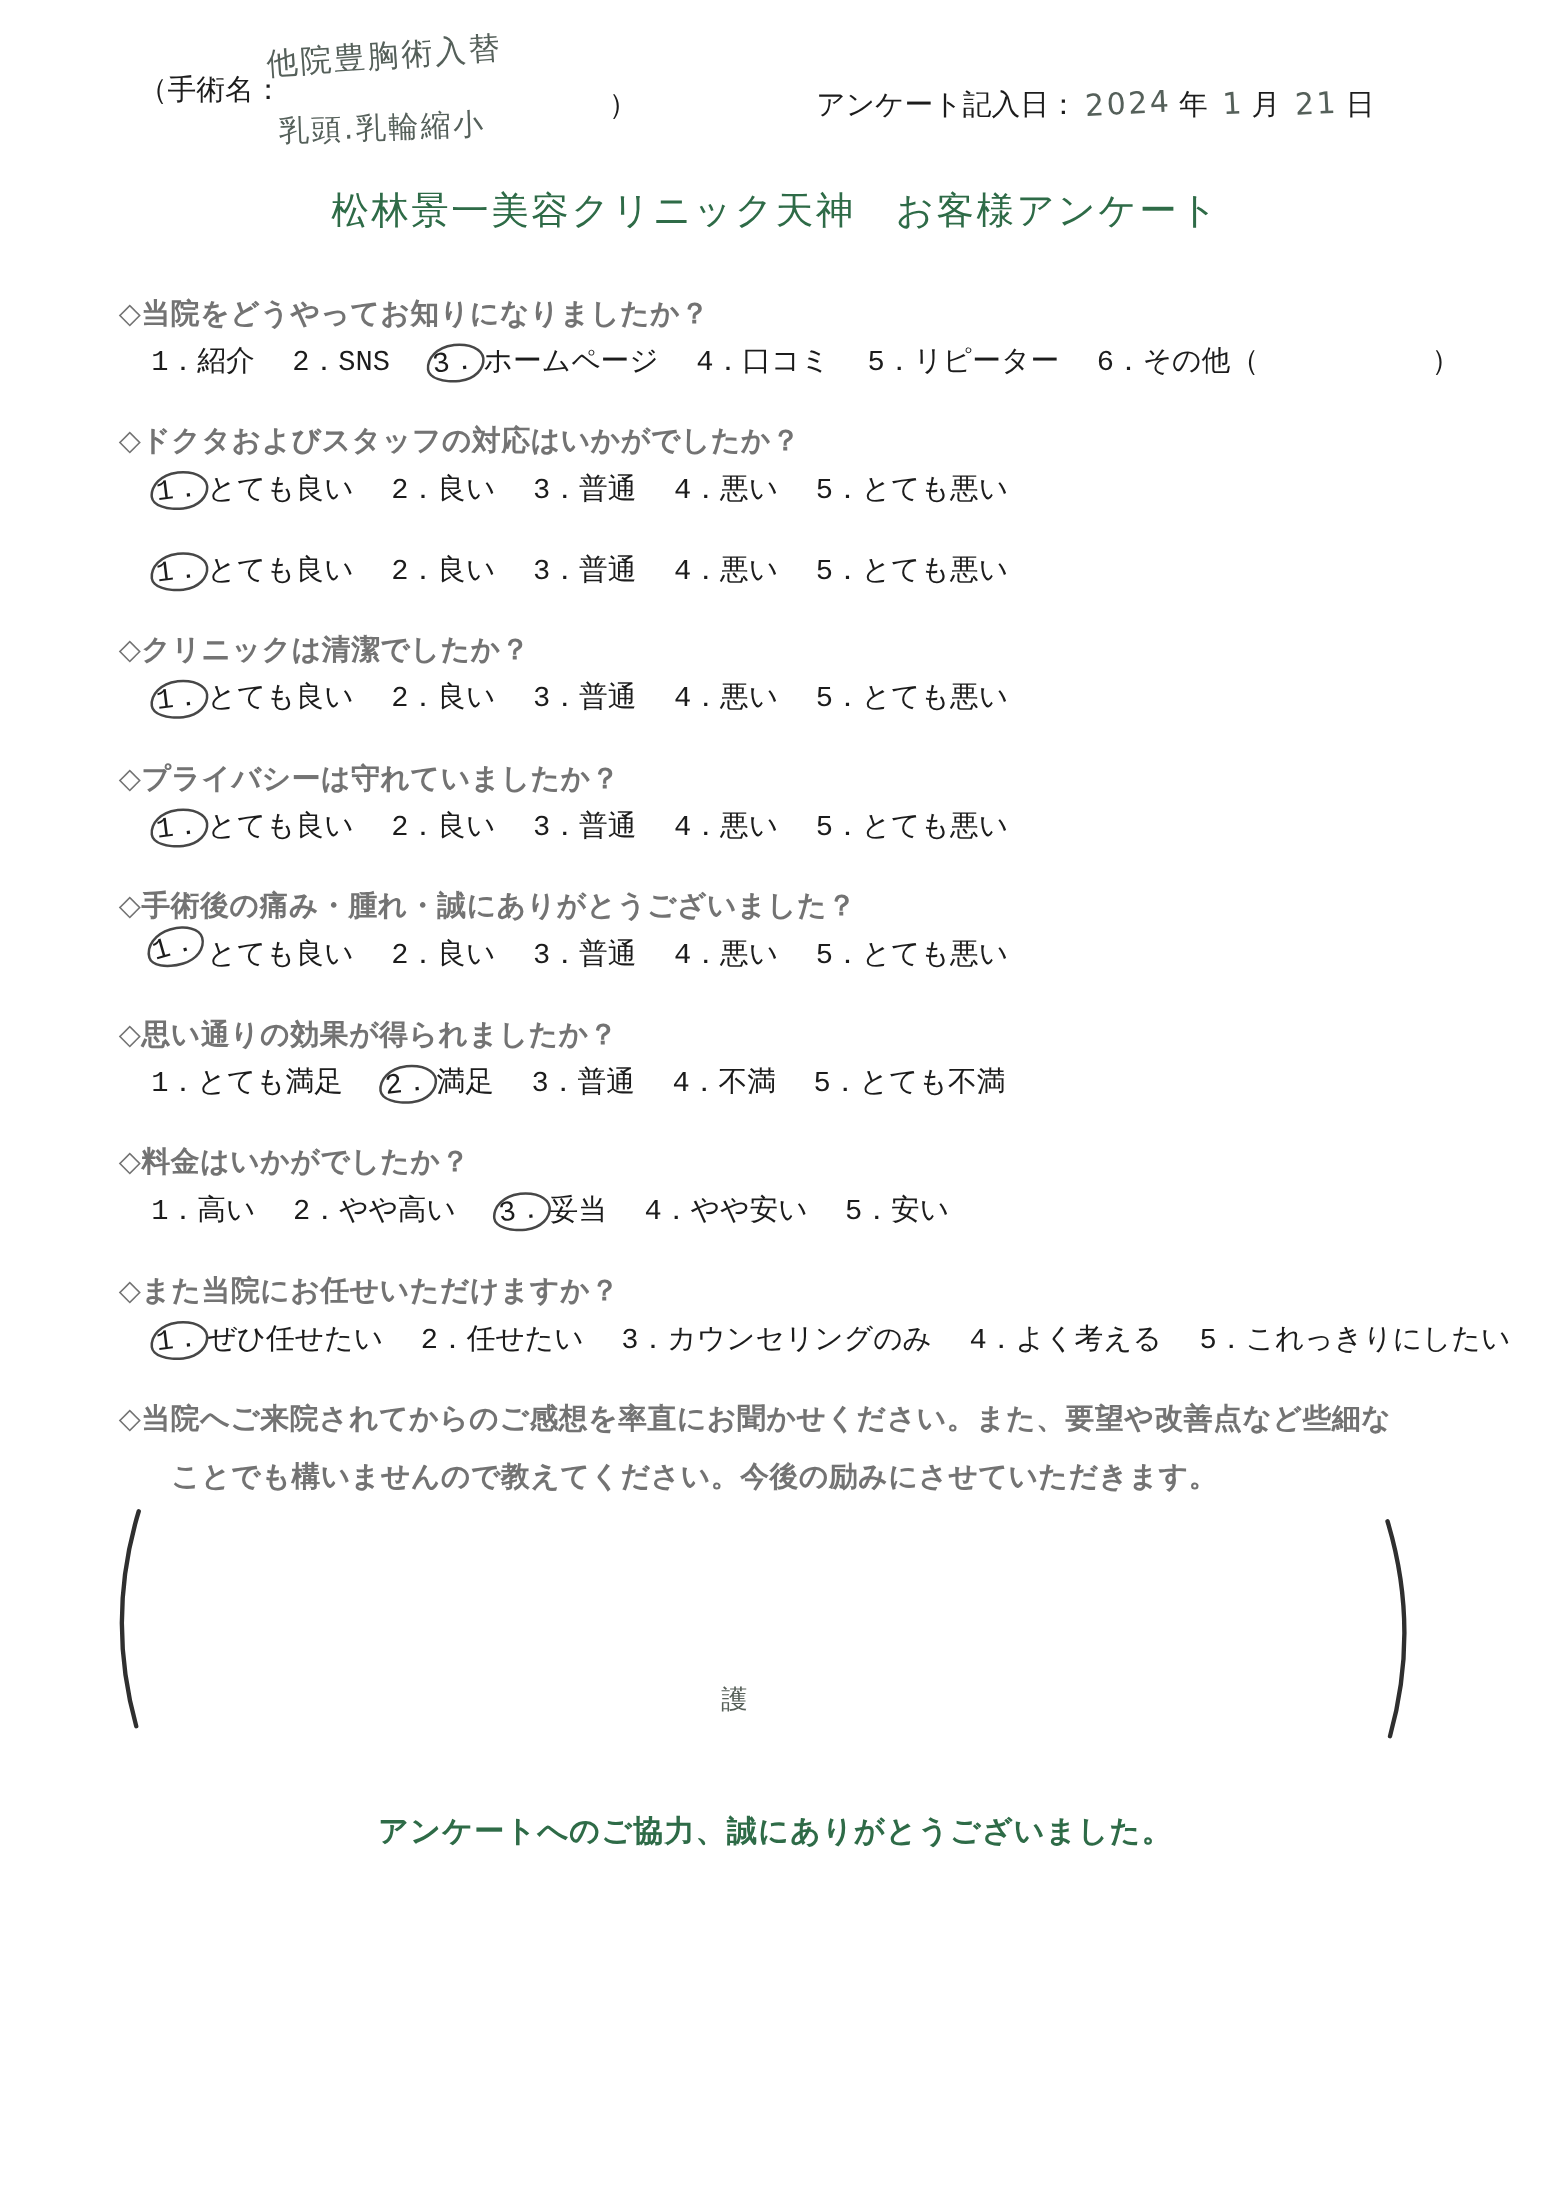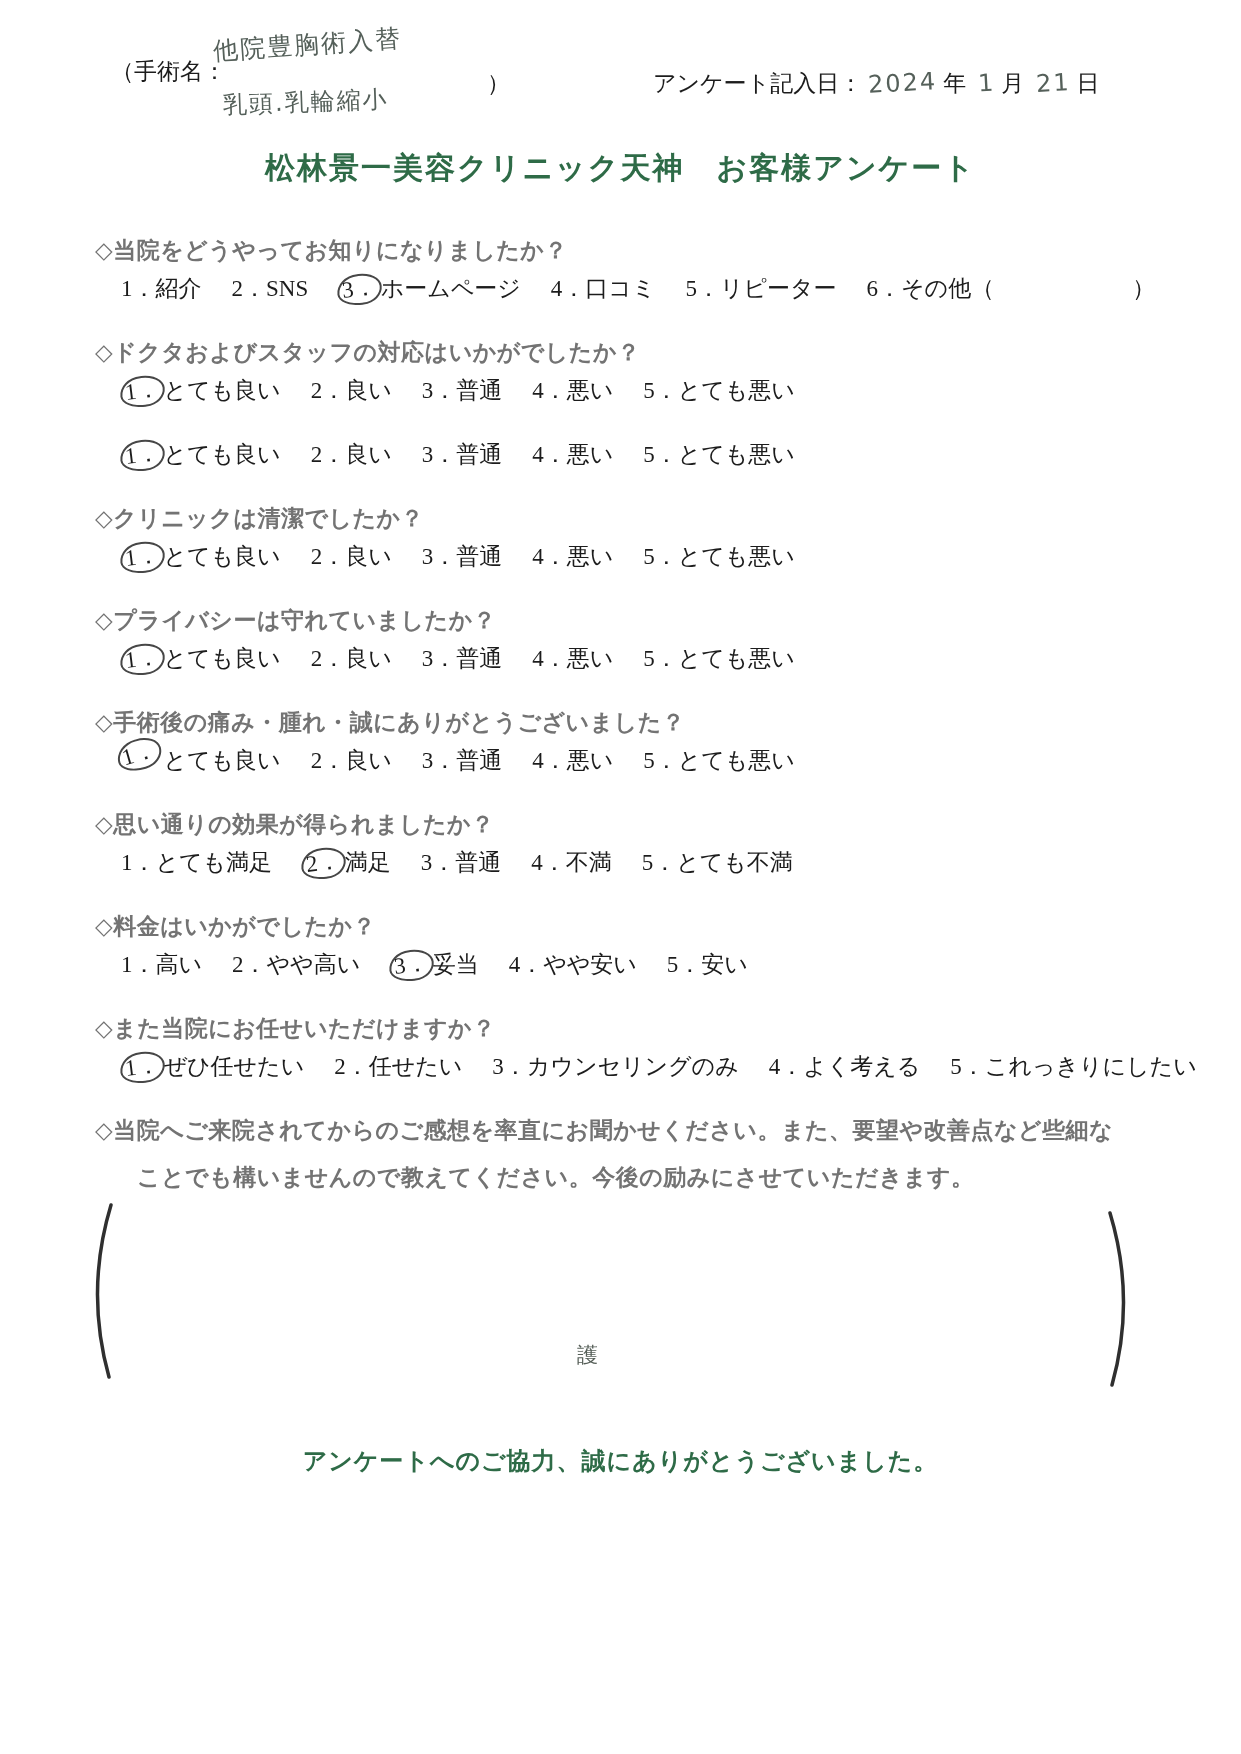--- a/index.html
+++ b/index.html
@@ -21,39 +21,39 @@
     color:#55605a;letter-spacing:2px;
   }
   .surgery-open{position:absolute;left:5px;top:26px;margin-left:11px;}
   .surgery-close{position:absolute;left:392px;top:38px;}
   .surgery-hand-1{position:absolute;left:118px;top:-2px;font-size:25px;transform:rotate(-4deg);}
   .surgery-hand-2{position:absolute;left:128px;top:56px;font-size:24px;transform:rotate(-2deg);}
   .date-group{position:absolute;left:558px;top:38px;white-space:nowrap;}
   .date-group .hand{font-size:24px;display:inline-block;transform:rotate(-3deg);margin:0 6px;}
   
   .doc-title{
-    text-align:center;font-size:30px;font-weight:bold;color:#2e6b47;
+    text-align:center;font-size:30px;font-weight:normal;color:#2e6b47;
     letter-spacing:2px;margin:18px 0 24px 0;
   }
   
   .intro{font-size:23px;line-height:36px;color:#1d1d1d;}
   
   .fields{margin:36px 0 10px 0;font-size:23px;display:flex;align-items:flex-end;}
   .field-group{border-bottom:2px solid #3a3a3a;padding:0 8px 2px 2px;white-space:nowrap;}
   .field-group .hand{font-size:25px;position:relative;top:-3px;}
   .fg-initial{min-width:300px;}
   .fg-age{margin-left:60px;min-width:185px;}
   .fg-address{margin-left:58px;min-width:150px;}
   .fg-region{margin-left:45px;white-space:nowrap;padding-bottom:2px;}
   
   .questions{margin-top:46px;}
   .q-block{margin-bottom:33px;}
   .q-title{font-size:23px;font-weight:600;color:#737373;margin-bottom:7px;letter-spacing:0.5px;}
   .q-options{padding-left:26px;font-size:23px;white-space:nowrap;}
-  .option{margin-right:30px;display:inline-block;}
+  .option{margin-right:30px;display:inline-block;font-family:Liberation Mono, monospace;}
   .num{display:inline-block;}
   .circled{
     border:2px solid #474747;
     border-radius:50% 50% 46% 54% / 58% 46% 54% 42%;
     padding:0 3px 1px 3px;margin:-2px -1px;
     transform:rotate(-7deg);
     line-height:1.15;
   }
   .circle-shift{transform:translate(-3px,-7px) rotate(-16deg);}
   .final-q .q-line2{padding-left:42px;margin-top:16px;}

